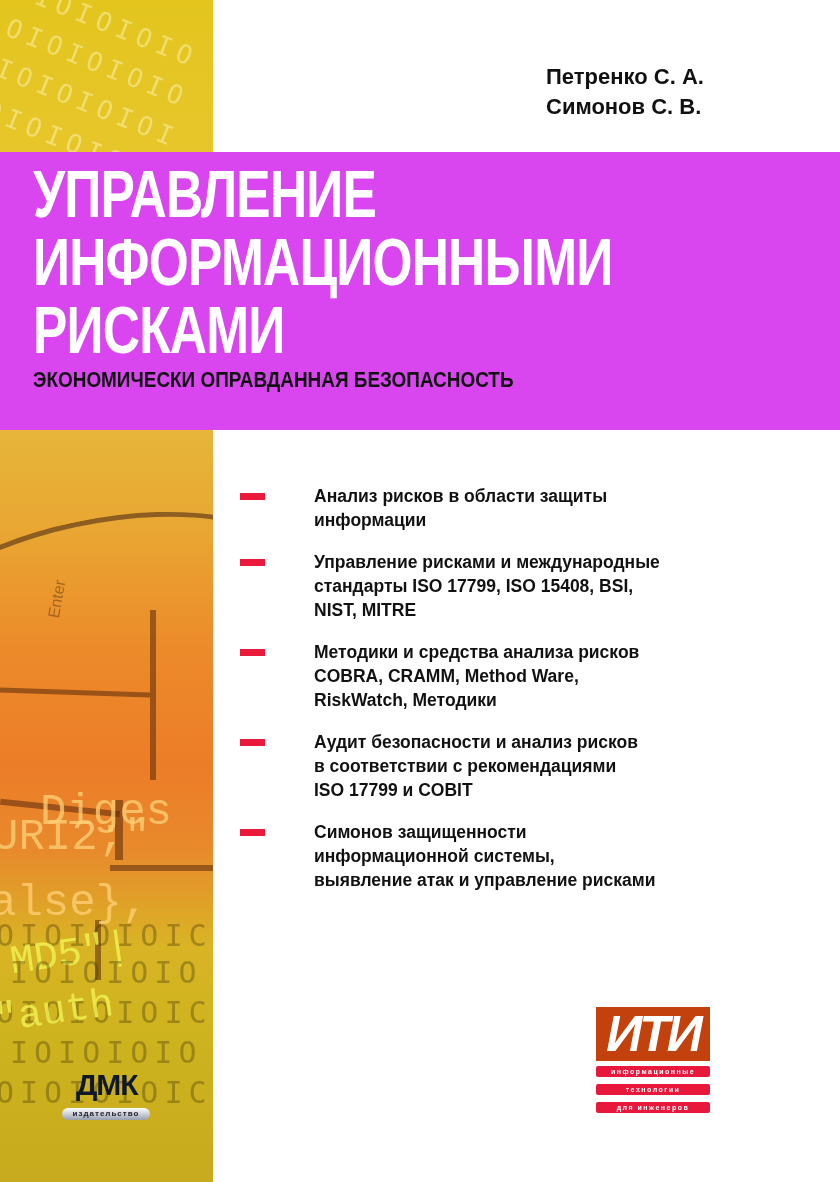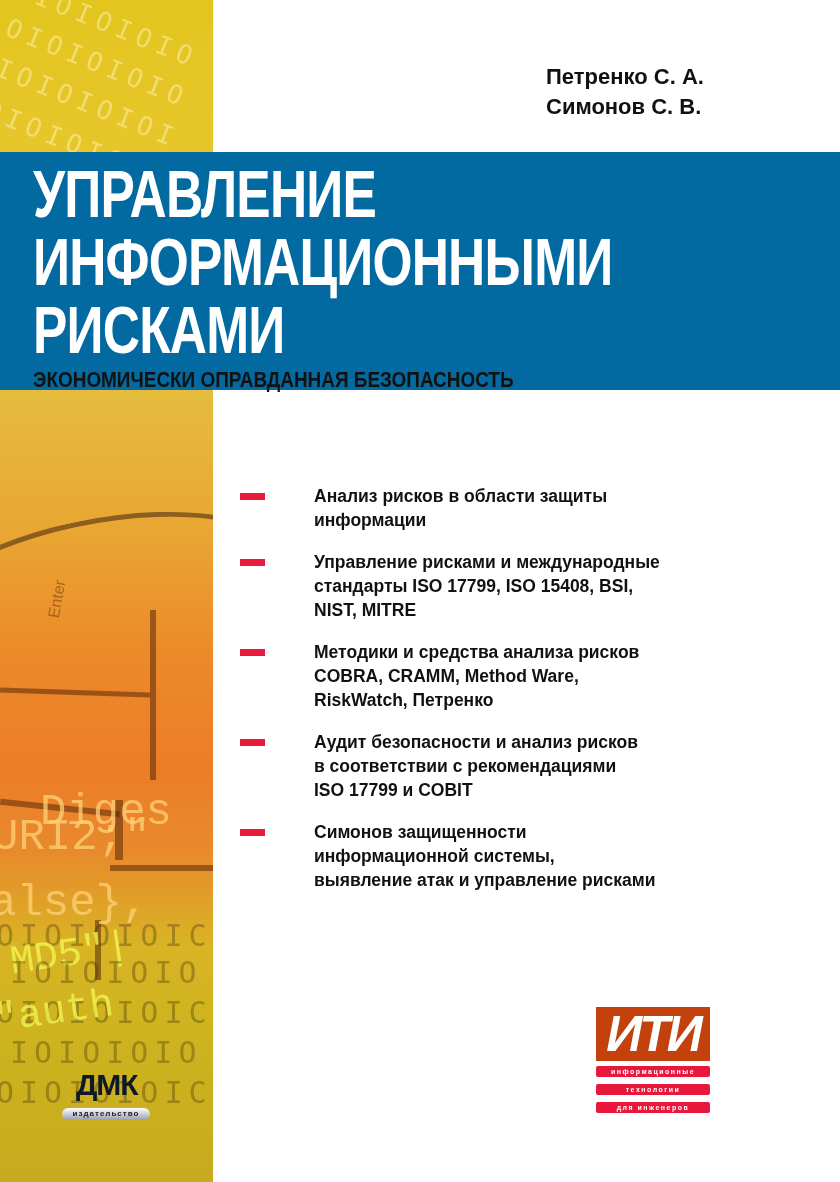--- a/index.html
+++ b/index.html
@@ -40,22 +40,22 @@
     font-size: 16px; color: rgba(120,70,20,0.6); transform: rotate(-80deg);
   }
   
   .authors {
     position: absolute; left: 546px; top: 62px;
     font-weight: bold; font-size: 22px; line-height: 30px; color: #111;
   }
   .authors div { white-space: nowrap; }
   
   .band {
-    position: absolute; left: 0; top: 152px; width: 840px; height: 238px;
-    background: #0369a1;
+    position: absolute; left: 0; top: 152px; width: 840px; height: 278px;
+    background: #d946ef;
   }
   .band .title {
     position: absolute; left: 33px; top: 8px;
     color: #ffffff; font-weight: bold;
     font-family: "Liberation Sans", sans-serif;
     font-size: 66px; line-height: 68px; letter-spacing: -1px;
     transform: scaleX(0.78); transform-origin: left top;
   }
   .band .title div { white-space: nowrap; }
   .band .subtitle {
@@ -162,21 +162,21 @@
   <li>
     <span class="marker"></span>
     <span class="line">Управление рисками и международные</span>
     <span class="line">стандарты ISO 17799, ISO 15408, BSI,</span>
     <span class="line">NIST, MITRE</span>
   </li>
   <li>
     <span class="marker"></span>
     <span class="line">Методики и средства анализа рисков</span>
     <span class="line">COBRA, CRAMM, Method Ware,</span>
-    <span class="line">RiskWatch, Петренко</span>
+    <span class="line">RiskWatch, Методики</span>
   </li>
   <li>
     <span class="marker"></span>
     <span class="line">Аудит безопасности и анализ рисков</span>
     <span class="line">в соответствии с рекомендациями</span>
     <span class="line">ISO 17799 и COBIT</span>
   </li>
   <li>
     <span class="marker"></span>
     <span class="line">Симонов защищенности</span>

